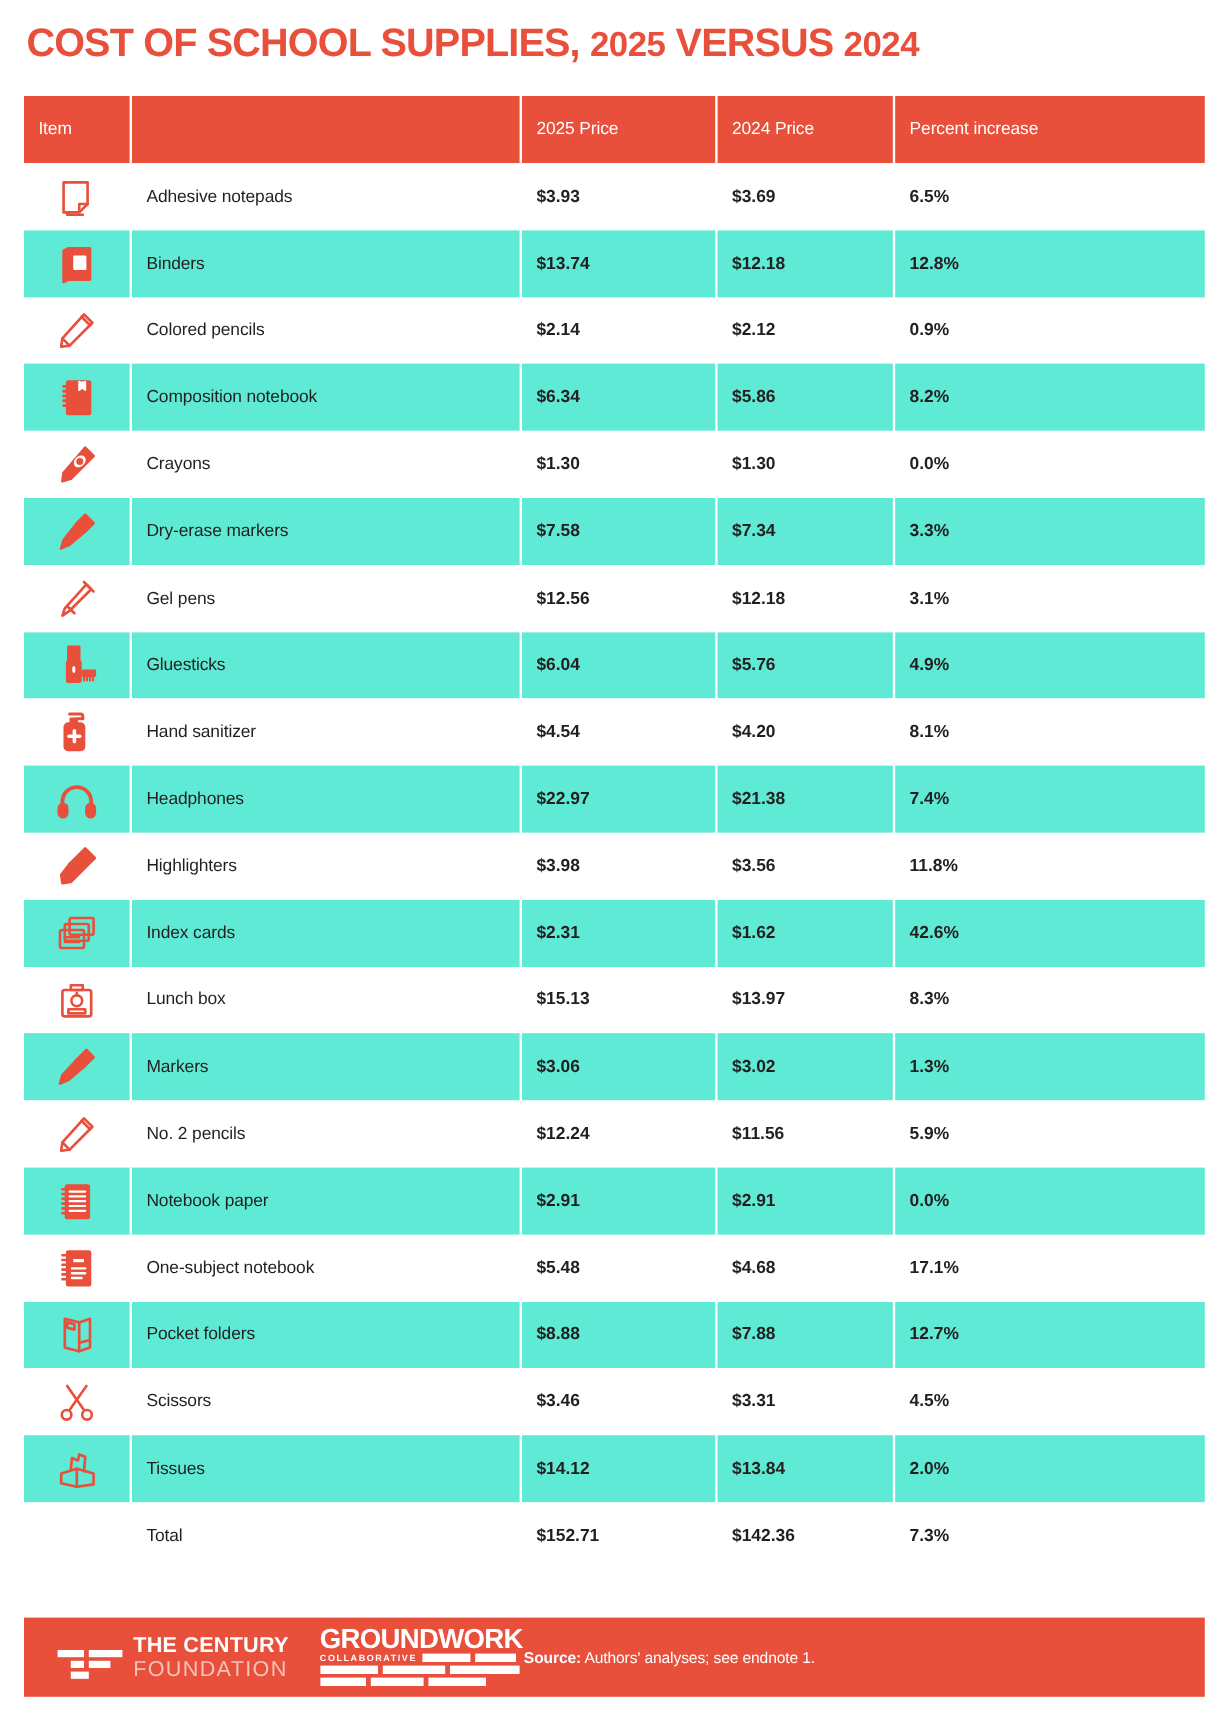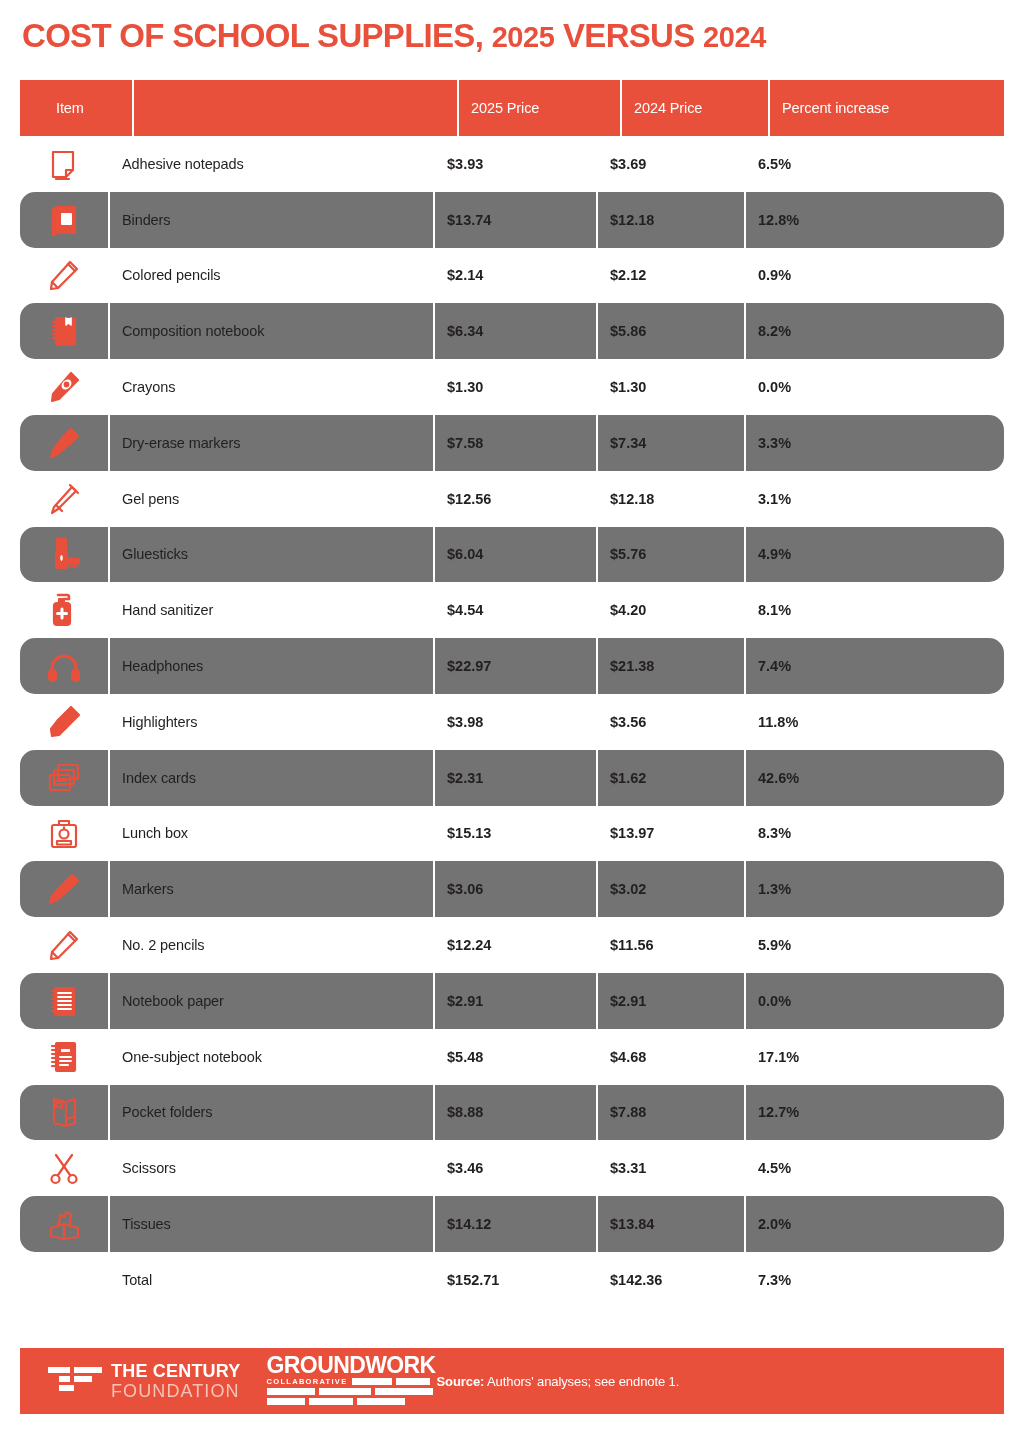--- a/index.html
+++ b/index.html
@@ -40,41 +40,40 @@
   .table {
     position: absolute;
     left: 20px;
     top: 80px;
     width: 984px;
   }
   .thead {
     display: flex;
     background: #E8503C;
     height: 56px;
-    padding-left: 24px;
   }
   .thead .cell {
     color: #ffffff;
     font-size: 14.5px;
     font-weight: 500;
     letter-spacing: -0.1px;
     display: flex;
     align-items: center;
     padding-left: 12px;
     border-right: 2px solid #ffffff;
     height: 56px;
   }
   .thead .cell:last-child { border-right: none; }
 
   .row {
     display: flex;
     height: 55.8px;
     background: #ffffff;
   }
-  .row.alt { background: #737373; border-radius: 15px; }
+  .row.alt { background: #5eead4; }
   .row .cell {
     display: flex;
     align-items: center;
     height: 100%;
     padding-left: 12px;
     border-right: 2px solid #ffffff;
     font-size: 14.5px;
     color: #231f20;
   }
   .row .cell:last-child { border-right: none; }
@@ -106,21 +105,21 @@
     left: 20px;
     top: 1348px;
     width: 984px;
     height: 66px;
     background: #E8503C;
     display: flex;
     align-items: center;
   }
   .tcf-logo {
     display: flex;
-    align-items: flex-start;
+    align-items: flex-end;
     margin-left: 28px;
   }
   .tcf-mark { width: 54px; height: 30px; position: relative; margin-right: 9px; }
   .tcf-mark i { position: absolute; background: #ffffff; display: block; }
   .tcf-words { line-height: 1; }
   .tcf-words .l1 {
     color: #ffffff; font-weight: bold; font-size: 18px;
     letter-spacing: 0.2px; font-family: "Liberation Sans", sans-serif;
   }
   .tcf-words .l2 {

